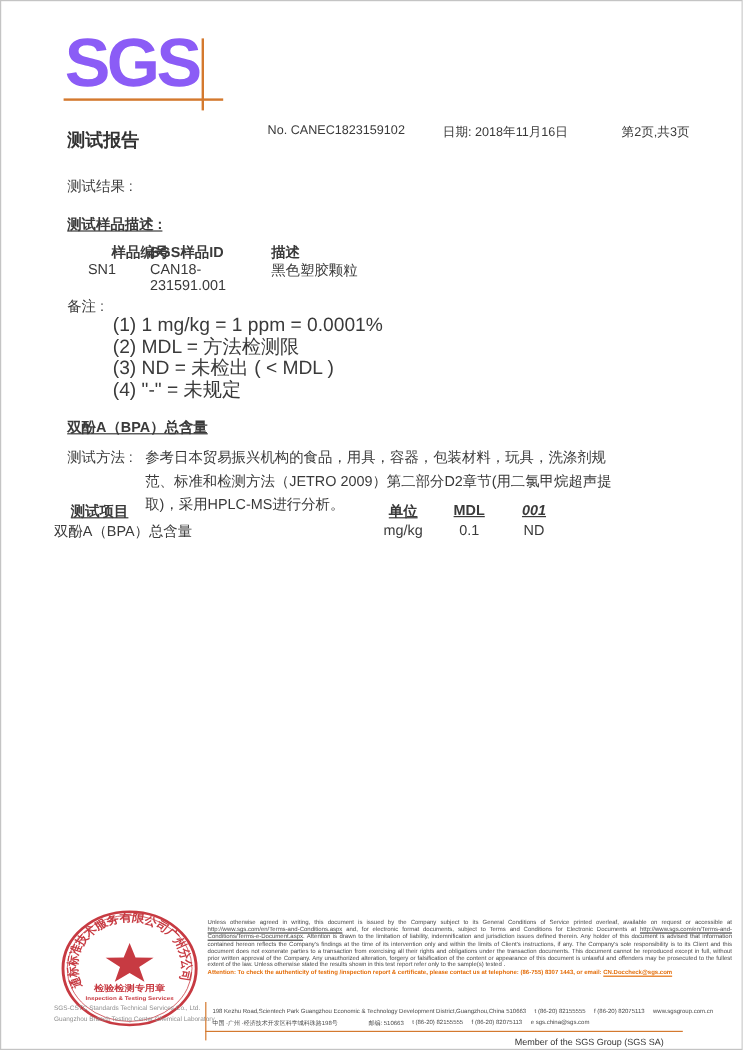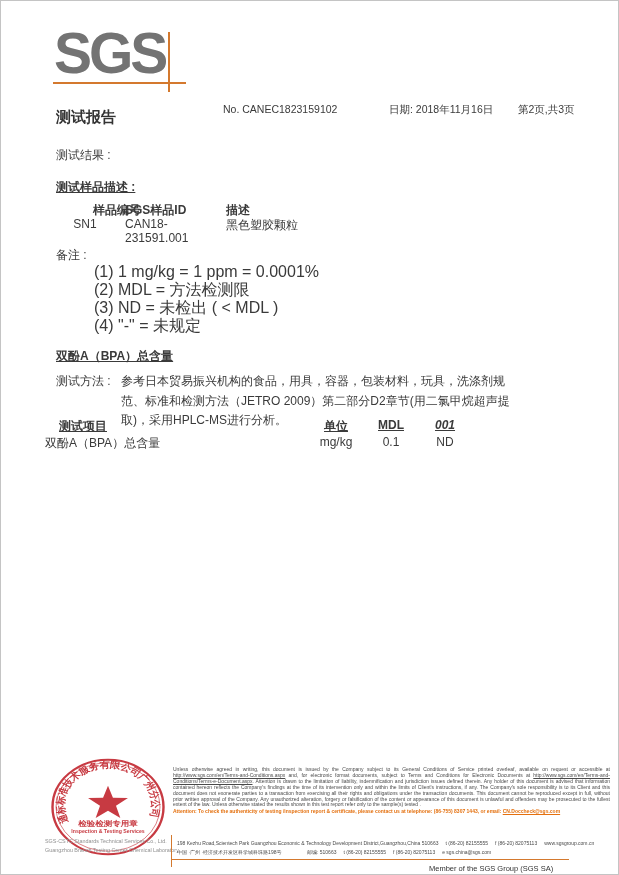--- a/index.html
+++ b/index.html
@@ -4,28 +4,28 @@
 <style>
   html,body { margin:0; padding:0; background:#ffffff; }
   .page {
     position:relative; width:617px; height:873px;
     border:1px solid #c4c4c4; background:#ffffff; overflow:hidden;
     font-family:"Liberation Sans","DejaVu Sans",sans-serif;
     color:#3a3a3a;
   }
   
   .logo-text { position:absolute; left:53px; top:24px; font-size:57px; line-height:1;
-               font-weight:bold; color:#737373; letter-spacing:-3px; }
+               font-weight:bold; color:#8b5cf6; letter-spacing:-3px; }
   .logo-hline { position:absolute; left:52px; top:81px; width:133px; height:2px; background:#d4792e; }
   .logo-vline { position:absolute; left:167px; top:31px; width:2px; height:60px; background:#d4792e; }
   
   .report-title { position:absolute; left:55px; top:107px; font-size:15px; font-weight:bold; color:#333; }
   .hdr { position:absolute; top:102px; font-size:10.5px; }
   .hdr-no   { left:222px; }
-  .hdr-date { left:368px;margin-left:20px; }
+  .hdr-date { left:368px; }
   .hdr-page { left:517px; }
   
   .t { position:absolute; font-size:12px; }
   .bold { font-weight:bold; }
   .ul { text-decoration:underline; }
   .it { font-style:italic; }
   
   .st-c1 { left:55px;  width:58px; text-align:center; }
   .st-c2 { left:124px; width:88px; text-align:left; }
   .st-c3 { left:225px; }

